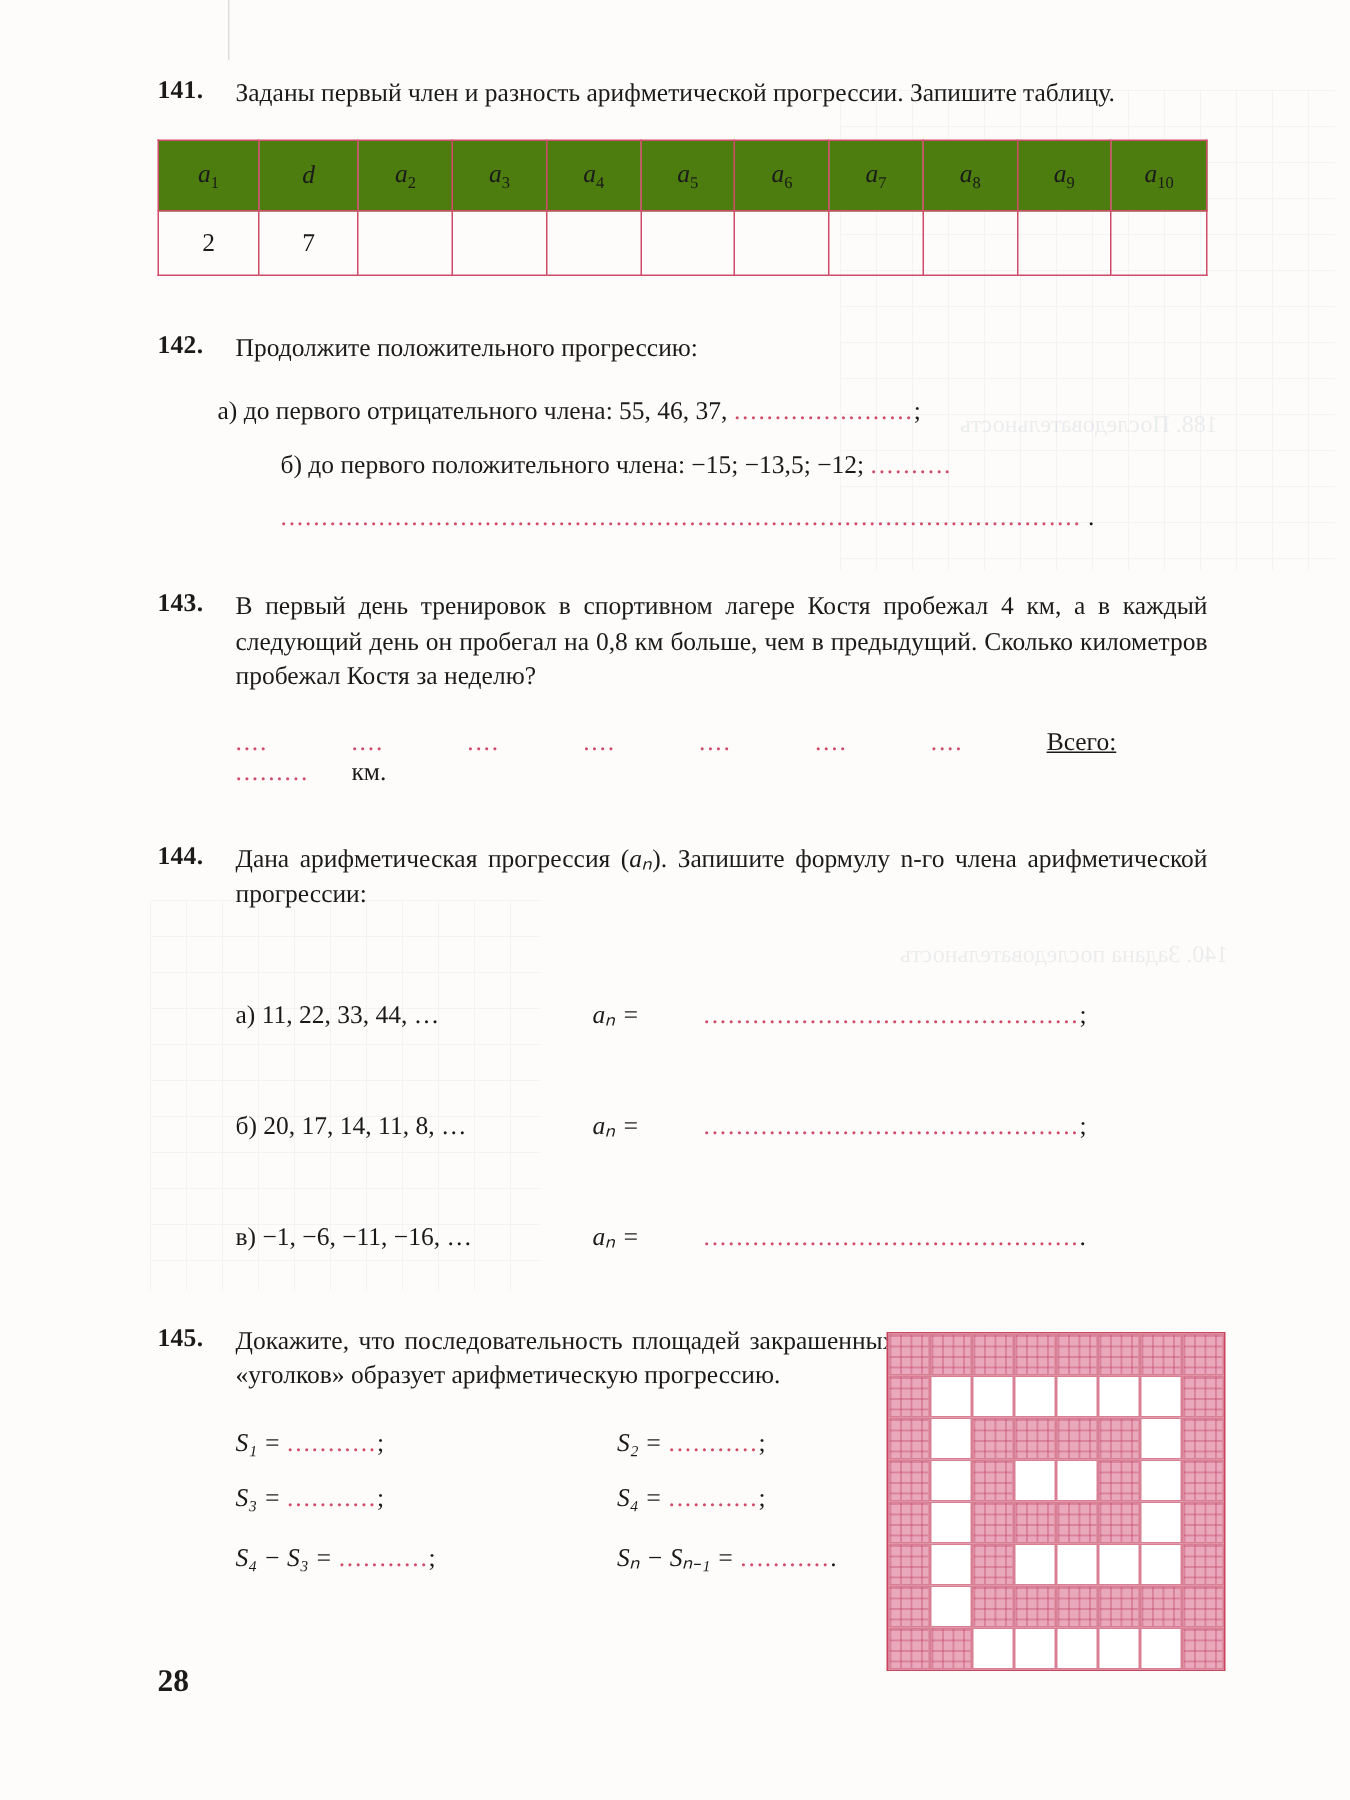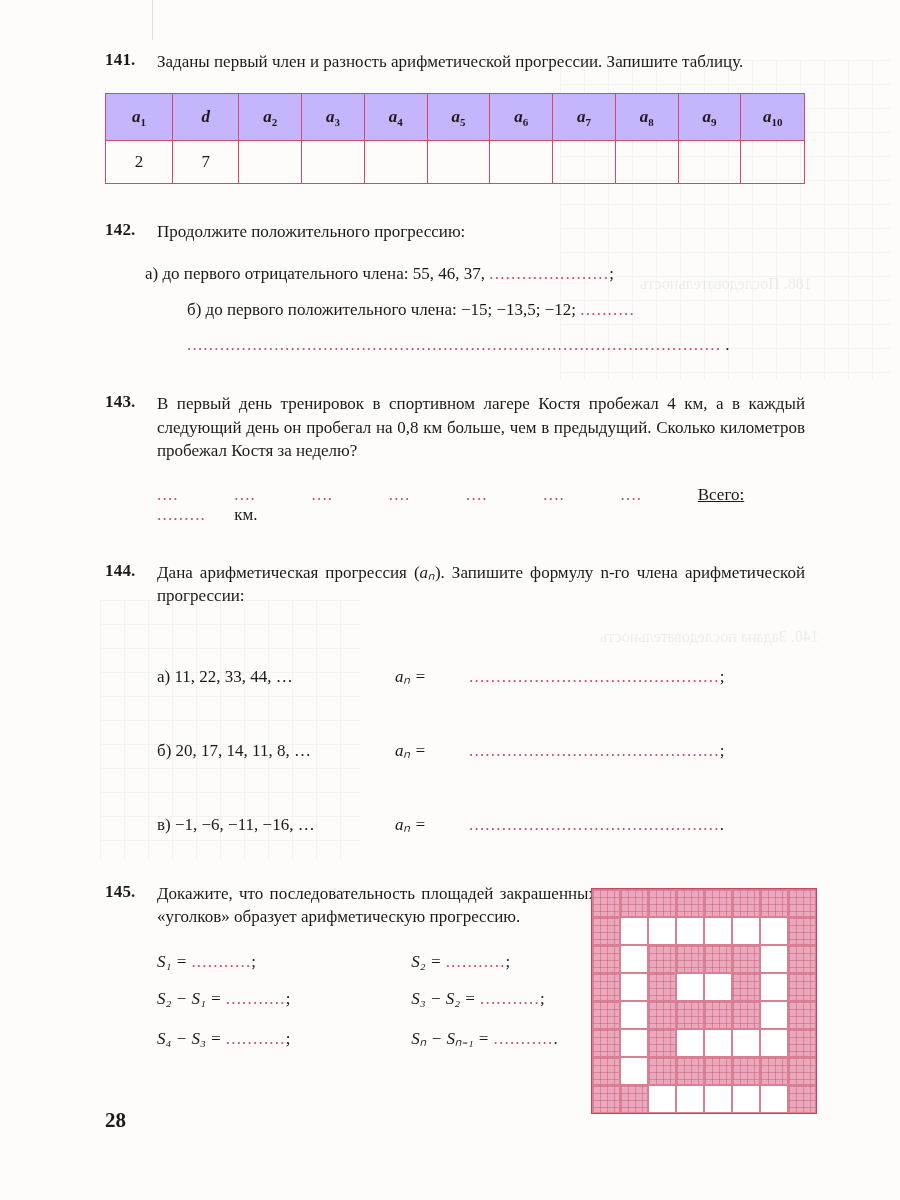--- a/index.html
+++ b/index.html
@@ -77,24 +77,23 @@
   }
   .prog-table td {
     border: 1px solid #d04a6a;
     width: 67px;
     height: 40px;
     text-align: center;
     vertical-align: middle;
     font-size: 17px;
   }
   .prog-table tr.head td {
-    background: #c4b5fd;
+    background: #4d7c0f;
     font-style: italic;
     height: 44px;
-    font-weight: bold;
   }
   .prog-table tr.head td:first-child,
   .prog-table tr.vals td:first-child { width: 72px; }
   .prog-table tr.head td:nth-child(2),
   .prog-table tr.vals td:nth-child(2) { width: 72px; }
   .sub { font-size: 11px; vertical-align: sub; font-style: normal; }
 
   
   .dots {
     color: #d04a6a;
@@ -357,22 +356,22 @@
           <div></div>
           <div class="on"></div>
       </div>
 
       <div class="s-rows">
         <div class="s-row">
           <span class="s-cell"><span class="sym">S₁ =</span> <span class="dots">...........</span><span>;</span></span>
           <span class="s-cell"><span class="sym">S₂ =</span> <span class="dots">...........</span><span>;</span></span>
         </div>
         <div class="s-row">
-          <span class="s-cell"><span class="sym">S₂ − S₁ =</span> <span class="dots">...........</span><span>;</span></span>
-          <span class="s-cell"><span class="sym">S₃ − S₂ =</span> <span class="dots">...........</span><span>;</span></span>
+          <span class="s-cell"><span class="sym">S₃ =</span> <span class="dots">...........</span><span>;</span></span>
+          <span class="s-cell"><span class="sym">S₄ =</span> <span class="dots">...........</span><span>;</span></span>
         </div>
         <div class="s-row">
           <span class="s-cell"><span class="sym">S₄ − S₃ =</span> <span class="dots">...........</span><span>;</span></span>
           <span class="s-cell"><span class="sym">Sₙ − Sₙ₋₁ =</span> <span class="dots">...........</span><span>.</span></span>
         </div>
       </div>
     </div>
 
   </div>
 

